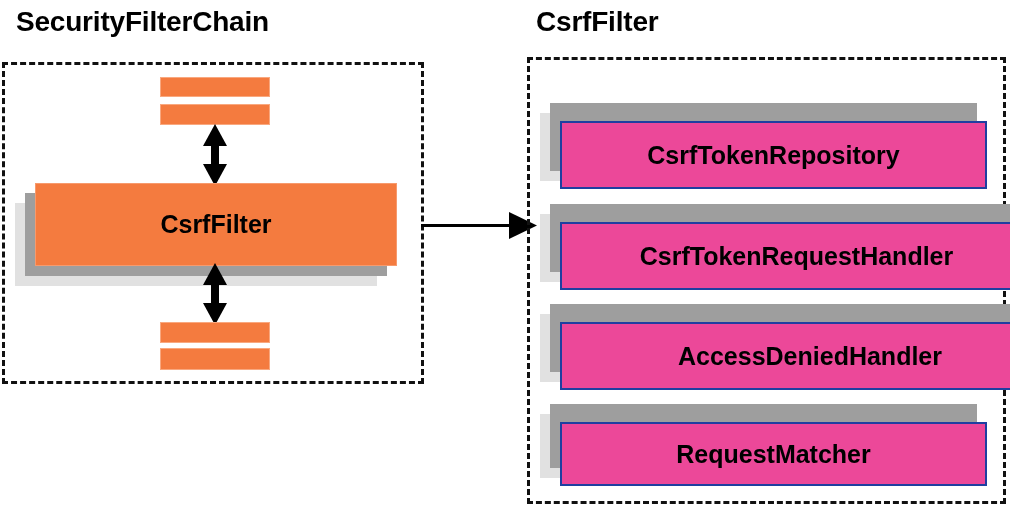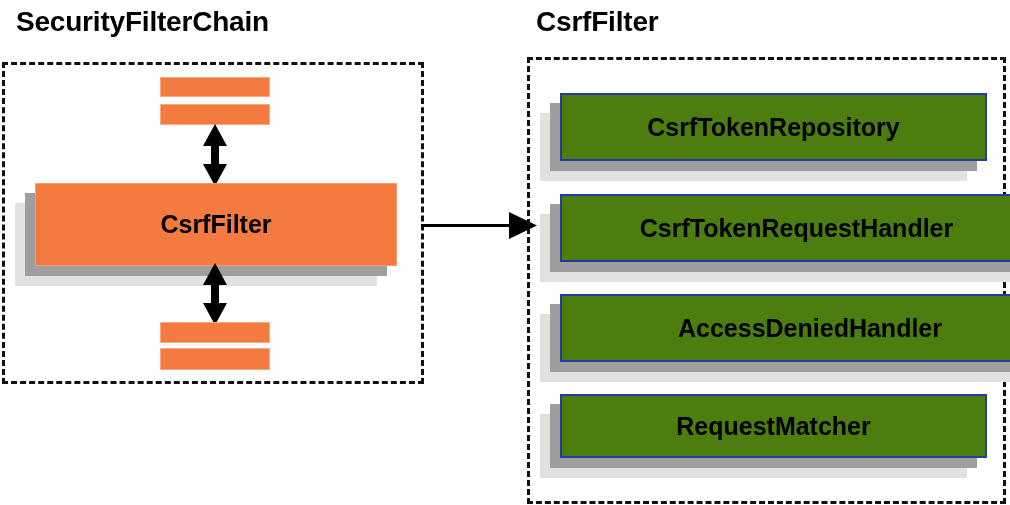--- a/index.html
+++ b/index.html
@@ -75,22 +75,23 @@
     pointer-events: none;
   }
 
   
   .node.orange .face {
     background: #f47b3f;
     border: 1px solid #f79a6d;
   }
   
   .node.blue .face {
-    background: #4d7c0f;
+    background: #ec4899;
     border: 2px solid #1f3fa0;
+    margin-top: 28px;
   }
 
   
   .bar {
     position: absolute;
     box-sizing: border-box;
     background: #f47b3f;
     border: 1px solid #f9a87f;
   }
 

